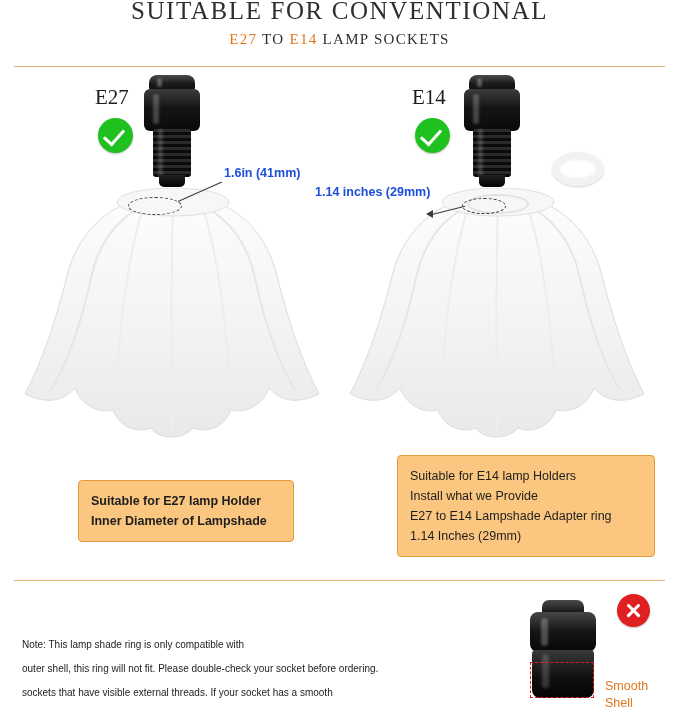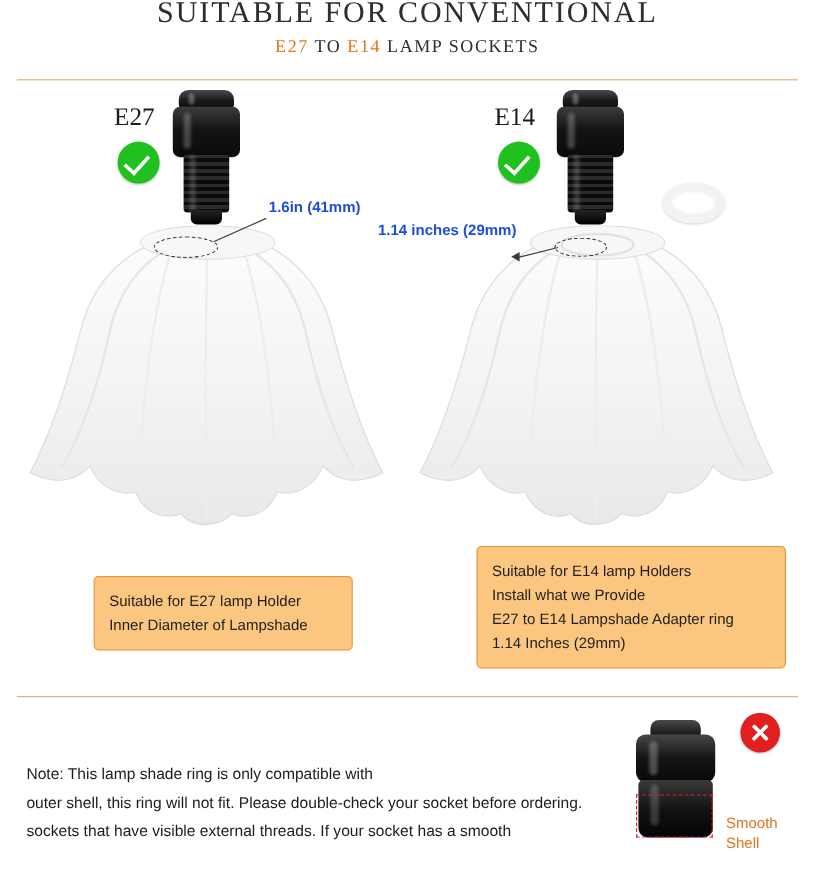--- a/index.html
+++ b/index.html
@@ -236,21 +236,21 @@
     color: #1e1e1e;
   }
   .callout div { white-space: nowrap; }
 
   
   .note {
     position: absolute;
     left: 22px;
     top: 633px;
     width: 500px;
-    font-size: 13px;
+    font-size: 10px;
     line-height: 24px;
     color: #1c1c1c;
   }
 
   
   .foot-socket {
     position: absolute;
     left: 520px;
     top: 600px;
     width: 86px;
@@ -348,21 +348,21 @@
         <path d="M150 14 C 148 90, 148 170, 149 244" fill="none" stroke="#ededed" stroke-width="2"></path>
         <ellipse cx="150" cy="14" rx="56" ry="14" fill="#f7f7f7" stroke="#e0e0e0" stroke-width="1"></ellipse>
       </svg>
     </div>
 
     <div class="dashed-ell" style="left:118px; top:127px; width:52px; height:16px;"></div>
 
     <div class="leader" style="left:168px; top:131px; width:48px; transform: rotate(-24deg);"></div>
     <div class="measure" style="left:214px; top:96px;">1.6in (41mm)</div>
 
-    <div class="callout" style="left:68px; top:410px; width:190px;">
+    <div class="callout" style="left:68px; top:410px; width:190px;font-weight:bold;">
       <div>Suitable for E27 lamp Holder</div>
       <div>Inner Diameter of Lampshade</div>
     </div>
   </div>
 
   <div class="panel panel-right">
 
     <div class="socket-label" style="left:72px; top:15px;">E14</div>
 
     <div class="check-badge" style="left:75px; top:48px;"></div>

